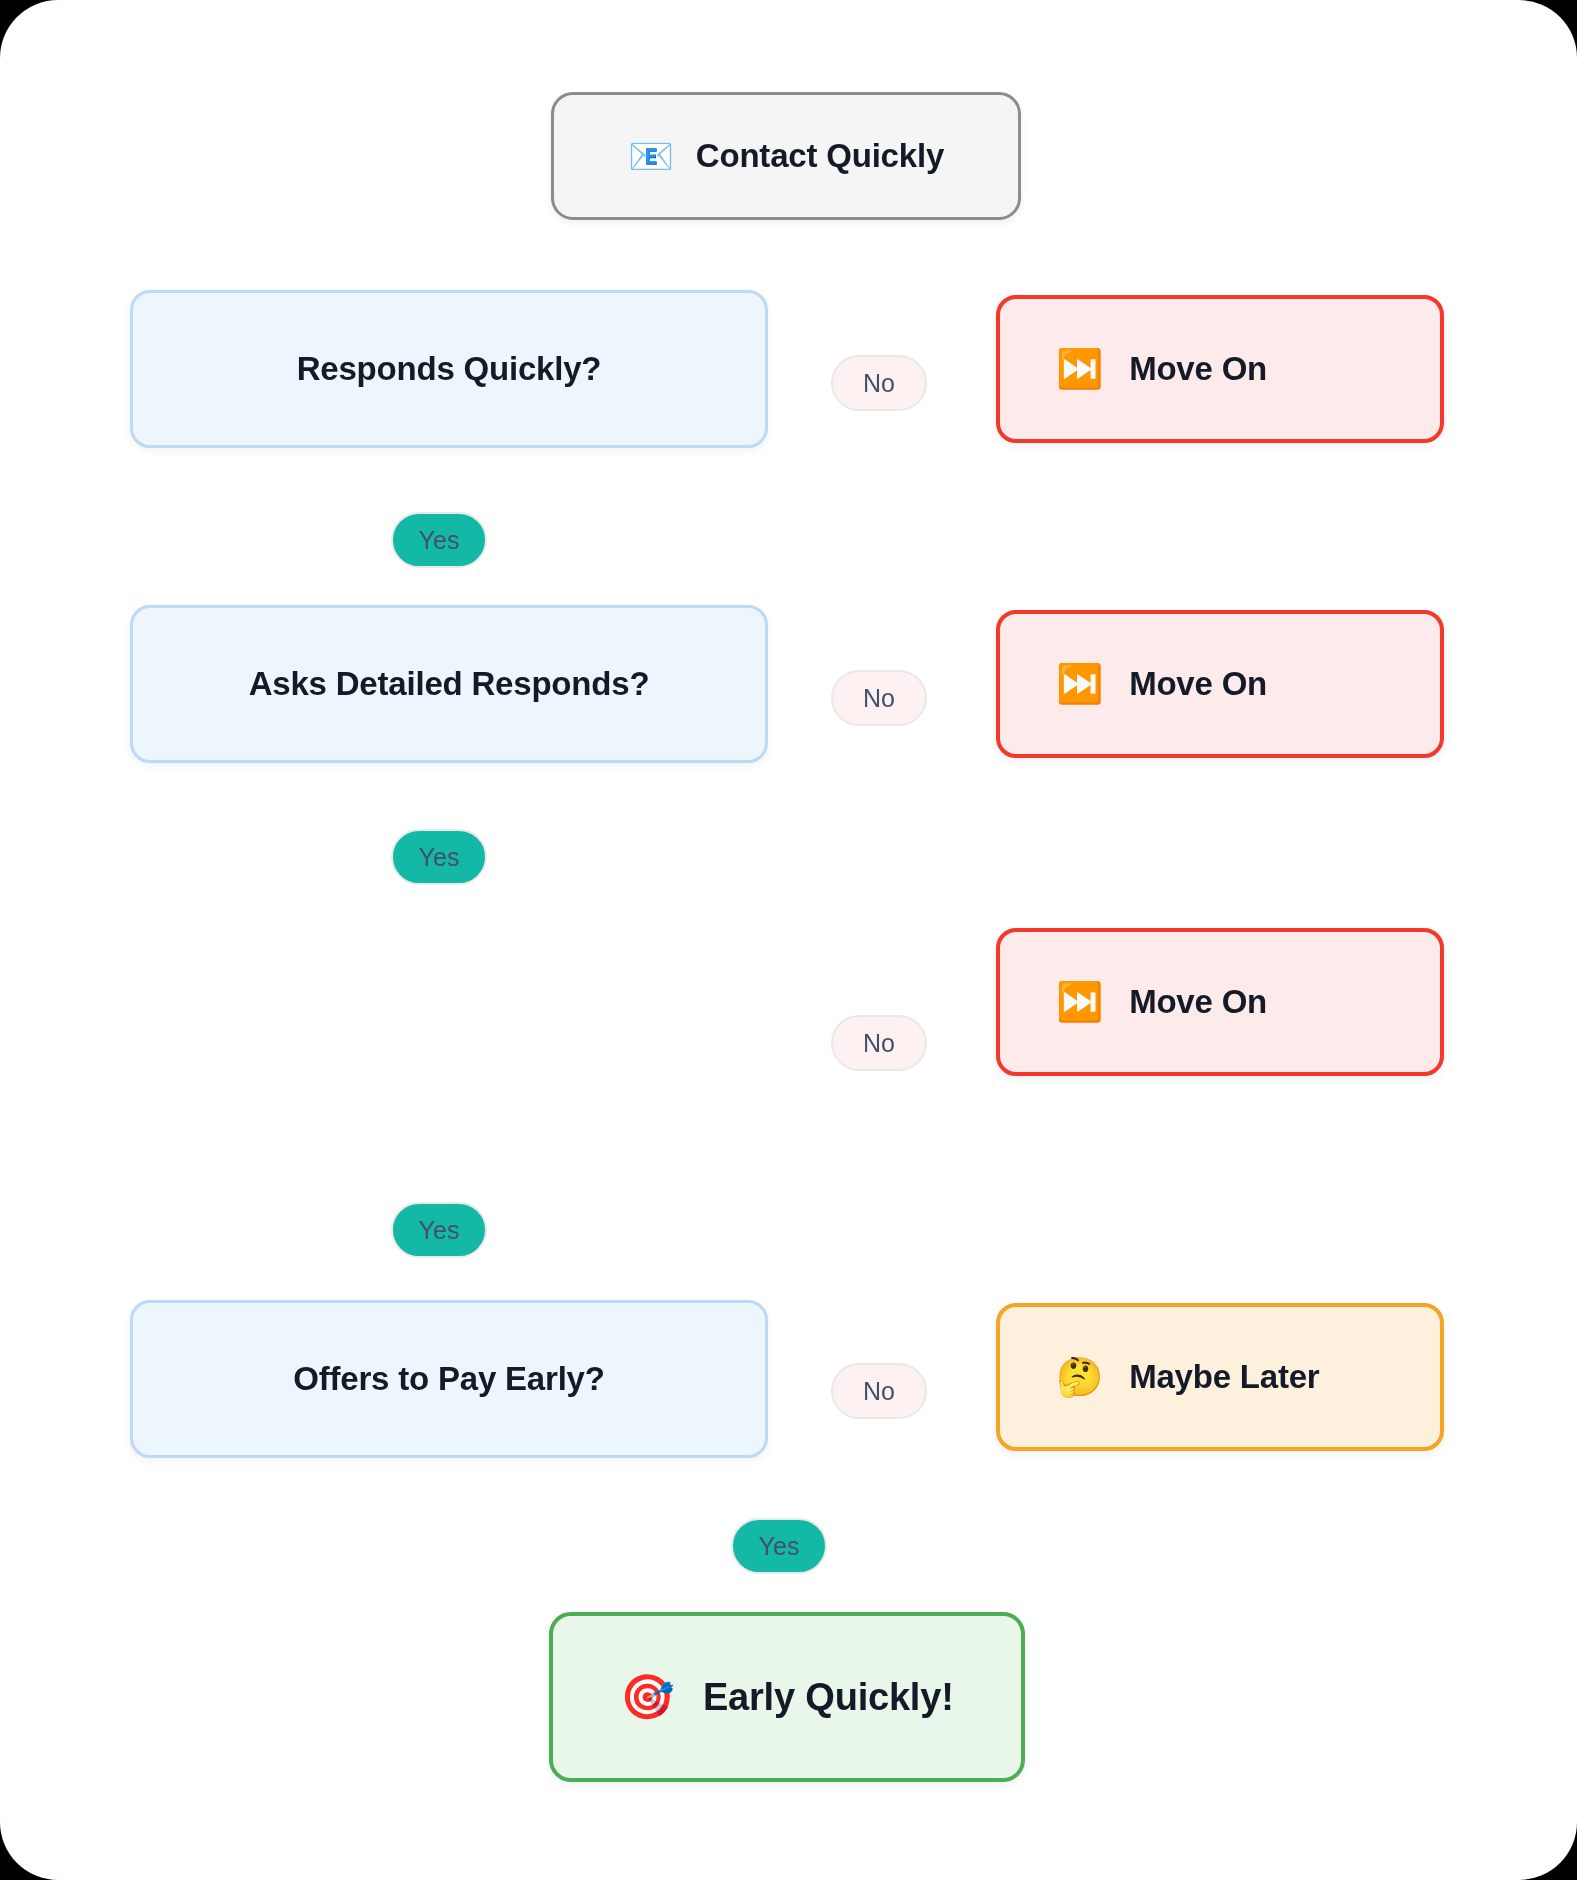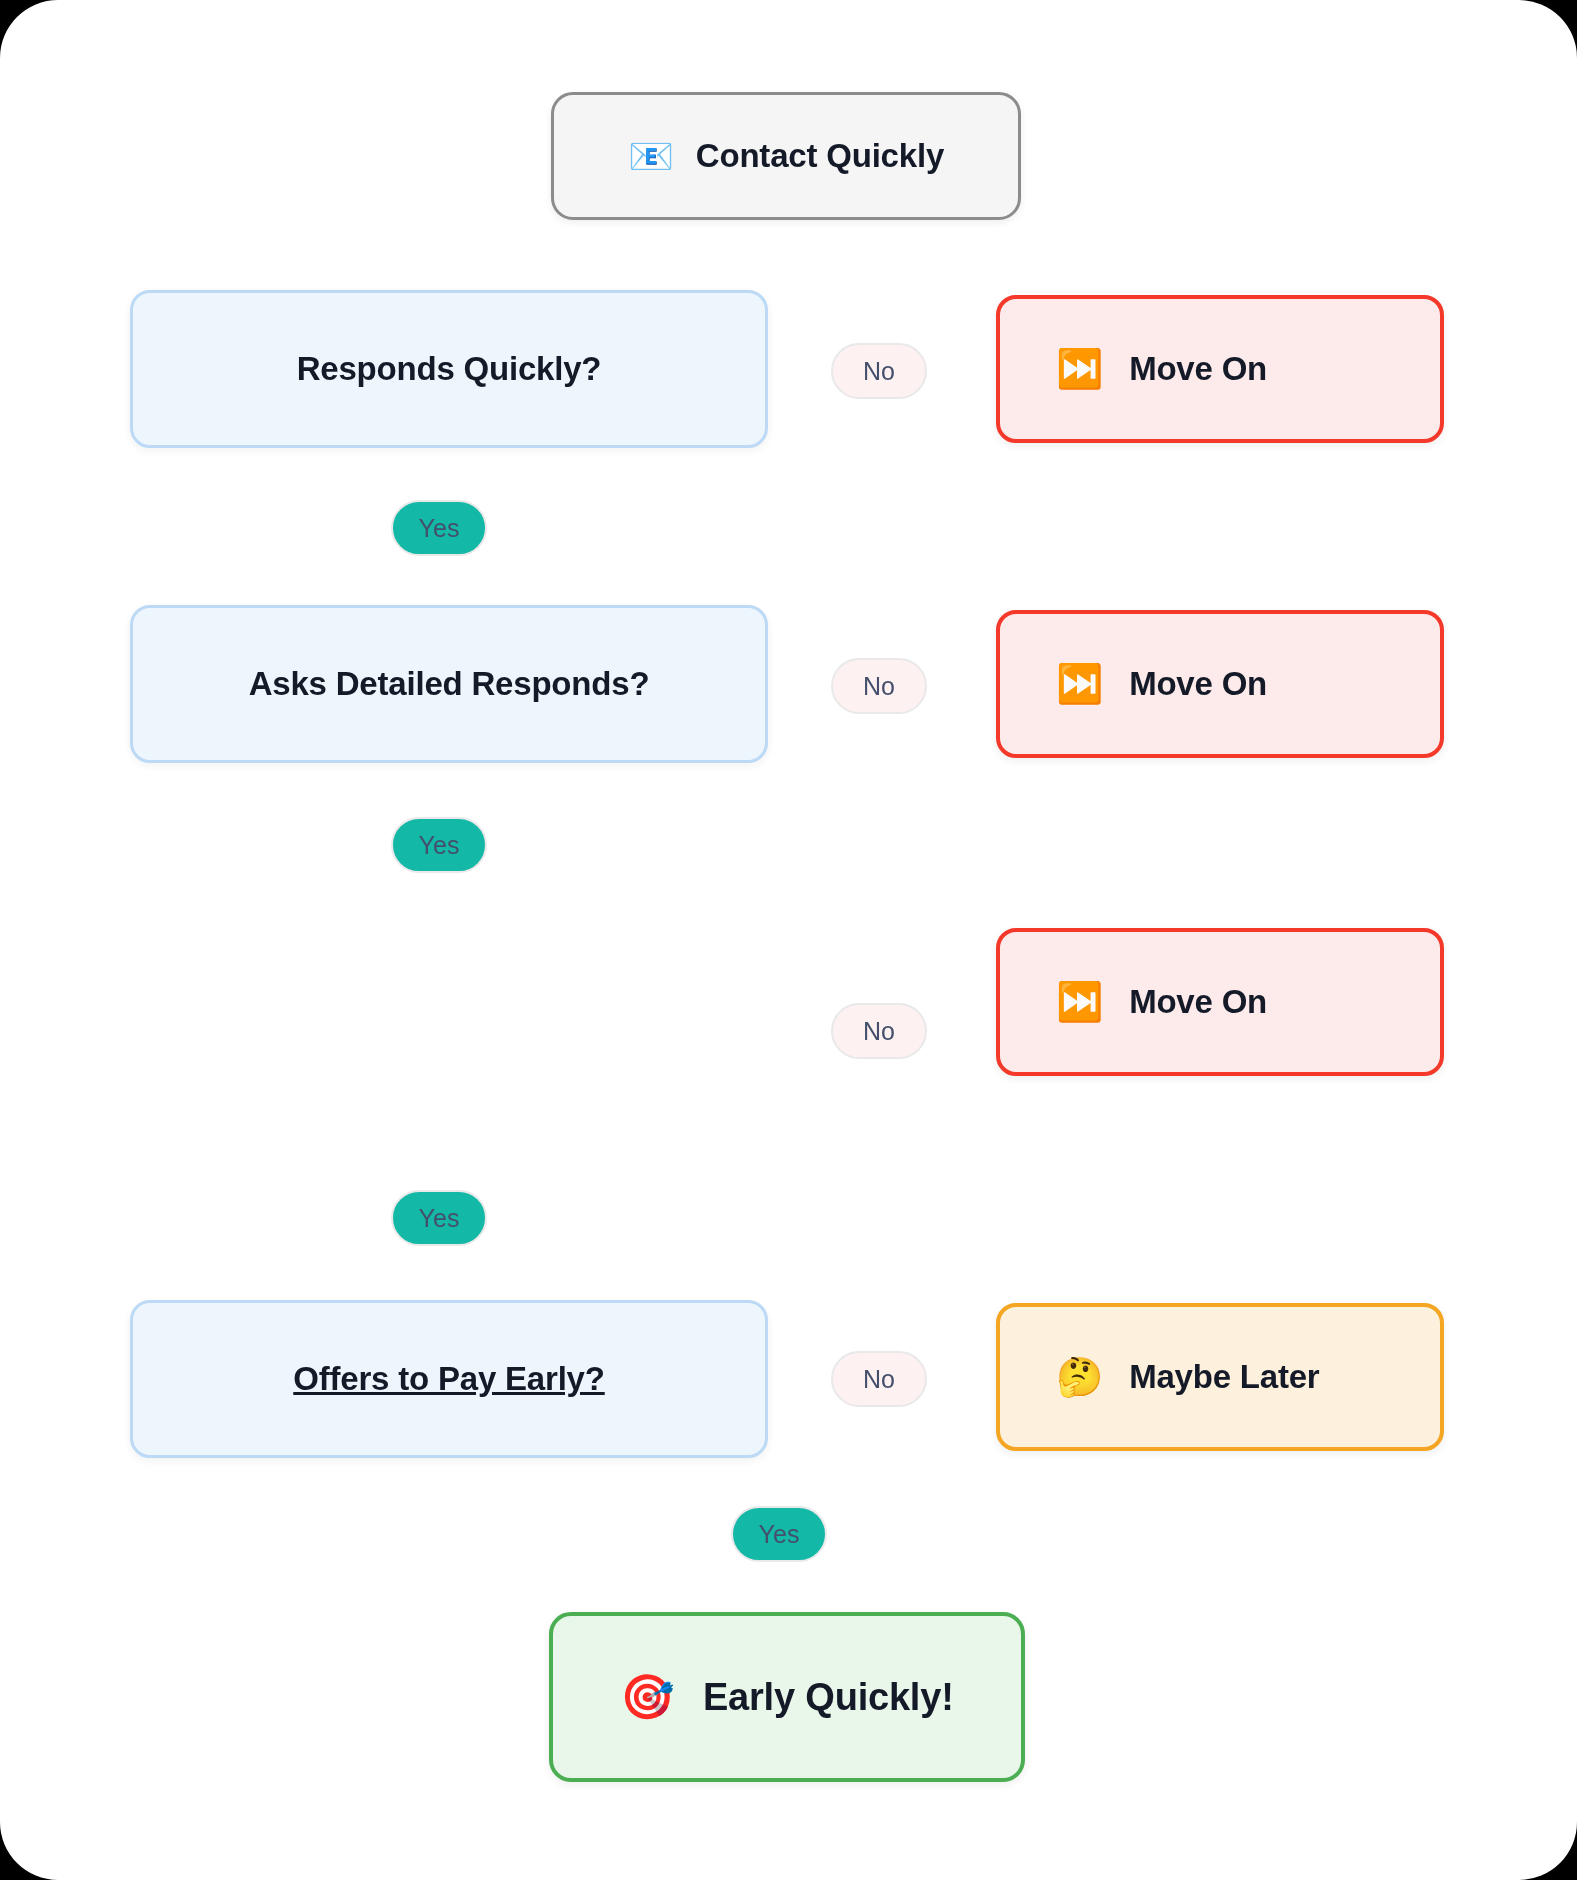--- a/index.html
+++ b/index.html
@@ -77,21 +77,21 @@
     border: 3px solid #bcd9f5;
     border-radius: 20px;
     font-size: 33px;
     line-height: 1.38;
     padding: 0 46px;
     box-shadow: 0 3px 8px rgba(20,26,40,0.06);
   }
   #decision-0 { top: 290px;  height: 158px; }
   #decision-1 { top: 605px;  height: 158px; }
   #decision-2 { top: 925px;  height: 212px; }
-  #decision-3 { top: 1300px; height: 158px; text-decoration: underline; }
+  #decision-3 { top: 1300px; height: 158px; }
 
   
   .node-outcome {
     left: 996px;
     width: 448px;
     height: 148px;
     border-radius: 20px;
     font-size: 33px;
     gap: 26px;
     justify-content: flex-start;
@@ -137,20 +137,21 @@
     align-items: center;
     justify-content: center;
     border-radius: 999px;
     font-size: 25px;
     font-weight: normal;
     color: #44506b;
     border: 2px solid #e9e9ea;
     padding: 0 14px;
     min-width: 96px;
     height: 56px;
+    margin-top: 12px;
   }
   .pill-no  { background: #fdf1f2; }
   .pill-yes { background: #14b8a6; }
 
   #label-no-0  { left: 831px; top: 343px; }
   #label-no-1  { left: 831px; top: 658px; }
   #label-no-2  { left: 831px; top: 1003px; }
   #label-no-3  { left: 831px; top: 1351px; }
 
   #label-yes-0 { left: 391px; top: 500px; }

